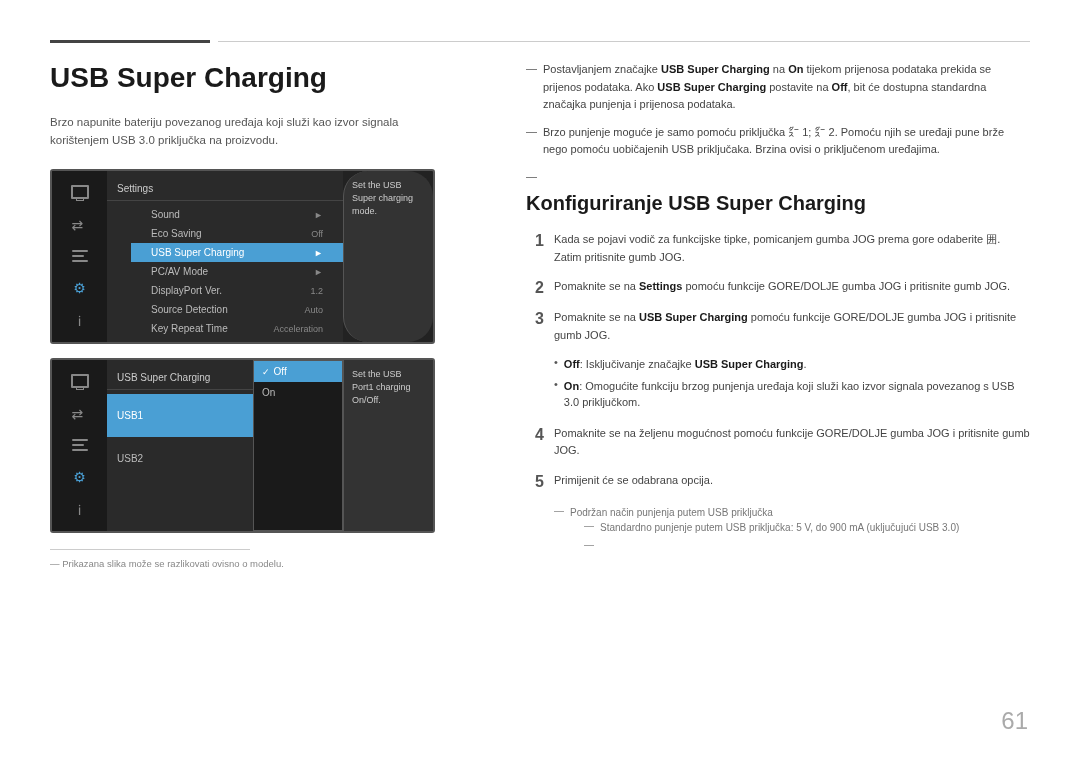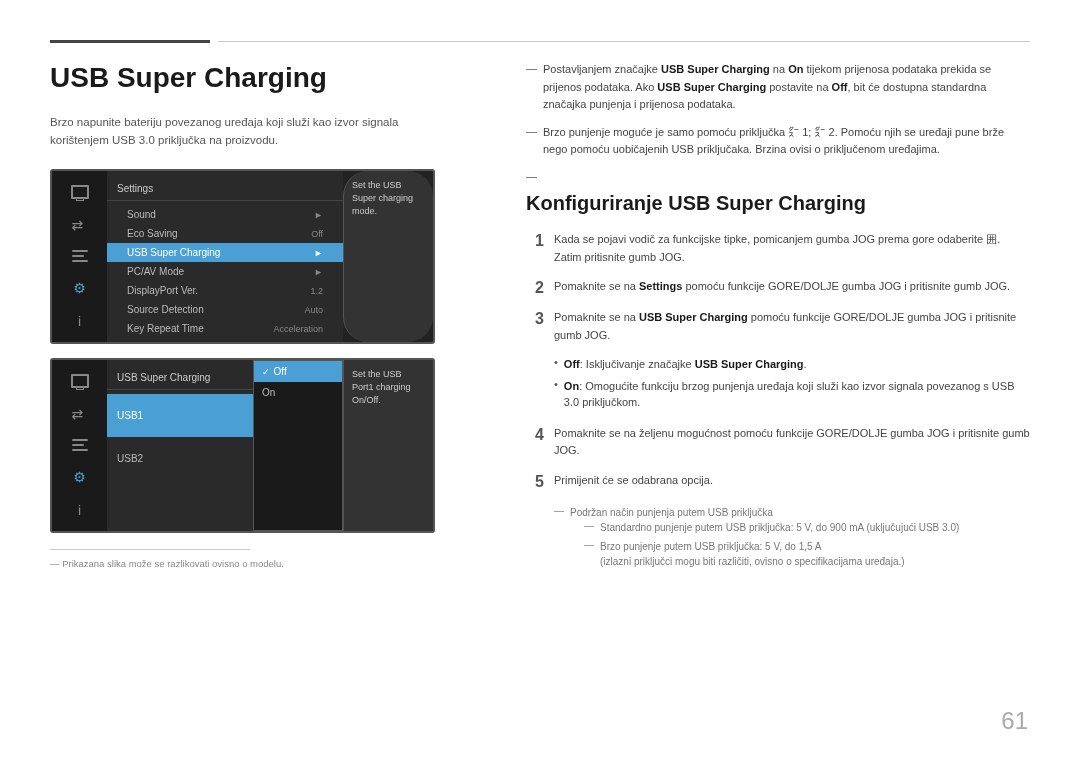--- a/index.html
+++ b/index.html
@@ -169,20 +169,21 @@
     }
 
     .menu-item {
       display: flex;
       justify-content: space-between;
       align-items: center;
       padding: 4px 20px;
       font-size: 10px;
       color: #bbb;
       cursor: default;
+      margin-left: 24px;
     }
 
     .menu-item.selected {
       background: #4a9fd4;
       color: #fff;
     }
 
     .menu-item .arrow {
       color: #888;
       font-size: 9px;
@@ -626,21 +627,20 @@
           <span class="fn-dash">—</span>
           <div>
             <p class="fn-text">Podržan način punjenja putem USB priključka</p>
             <div class="fn-sub">
               <div class="footnote-item">
                 <span class="fn-dash">—</span>
                 <p class="fn-text">Standardno punjenje putem USB priključka: 5 V, do 900 mA (uključujući USB 3.0)</p>
               </div>
               <div class="footnote-item">
                 <span class="fn-dash">—</span>
-                <p class="fn-text">Brzo punjenje putem USB priključka: 5 V, do 1,5 A<br>(izlazni priključci mogu biti različiti, ovisno o specifikacijama uređaja.)</p>
               </div>
             </div>
           </div>
         </div>
       </div>
     </div>
   </div>
 </div>
 
 <div class="page-number">61</div>

